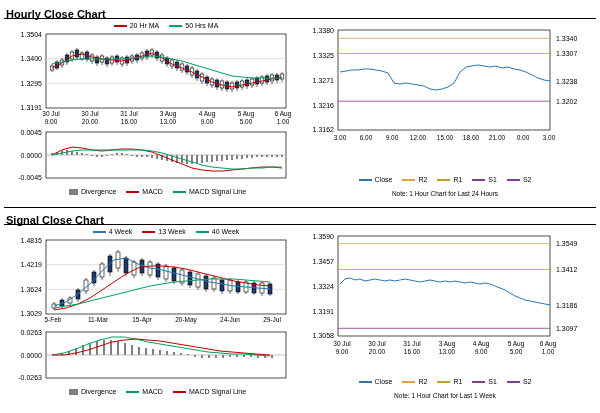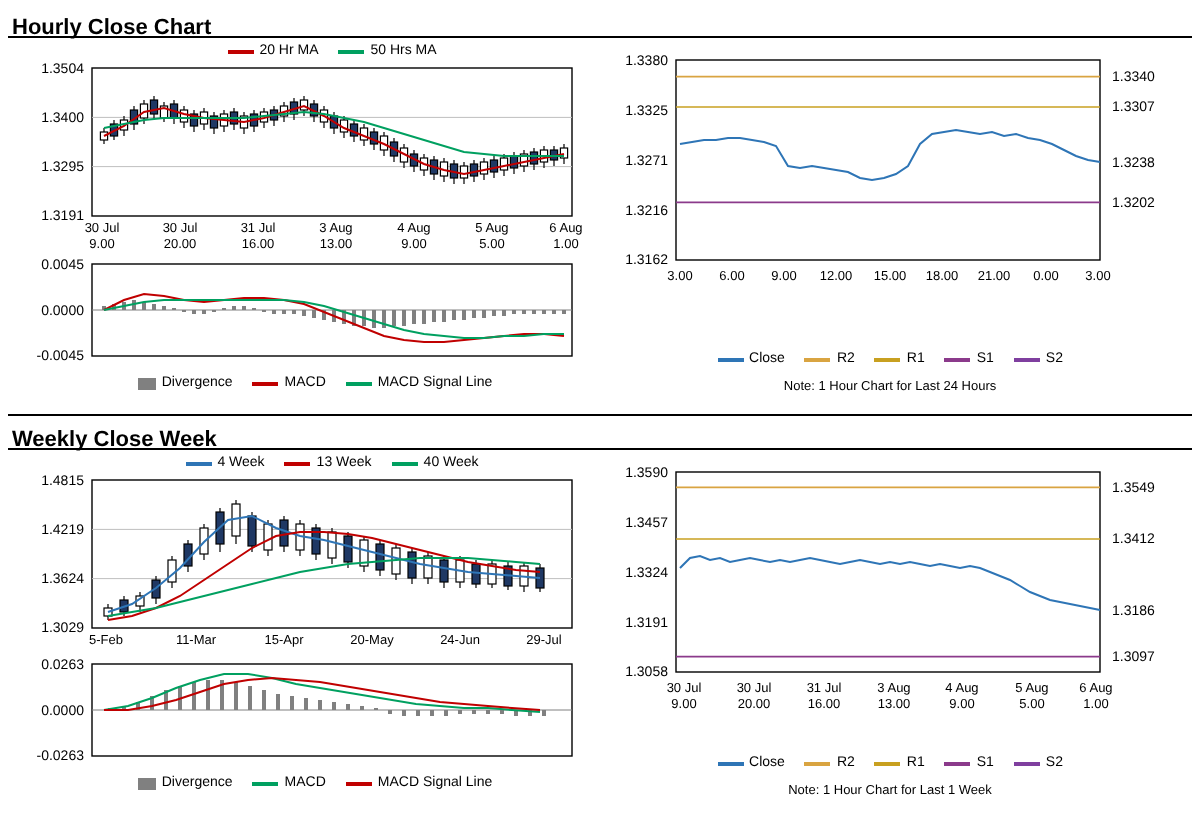--- a/index.html
+++ b/index.html
@@ -302,21 +302,21 @@
   <span class="lg-item">
     <span class="lg-swatch" style="background:#7f3f9f"></span>
     <span>S2</span>
   </span>
 </div>
 <div class="panel note" style="left:330px;top:190px;width:230px;">Note: 1 Hour Chart for Last 24 Hours</div>
 
 <div class="hr" style="top:207px;"></div>
 
 <div class="panel" style="left:6px;top:210px;">
-  <span class="section-title">Weekly Close Week</span>
+  <span class="section-title">Signal Close Chart</span>
 </div>
 <div class="hr" style="top:224px;"></div>
 
 <div class="panel" style="left:6px;top:226px;">
   <svg width="290" height="104" viewBox="0 0 290 104">
     <rect x="40" y="14" width="240" height="74" fill="#ffffff" stroke="#000000" stroke-width="0.7"></rect>
     <line x1="40" y1="38.7" x2="280" y2="38.7" stroke="#bfbfbf" stroke-width="0.5"></line>
     <line x1="40" y1="63.3" x2="280" y2="63.3" stroke="#bfbfbf" stroke-width="0.5"></line>
     <text class="val-label" x="36" y="16.5" text-anchor="end">1.4815</text>
     <text class="val-label" x="36" y="41" text-anchor="end">1.4219</text>

